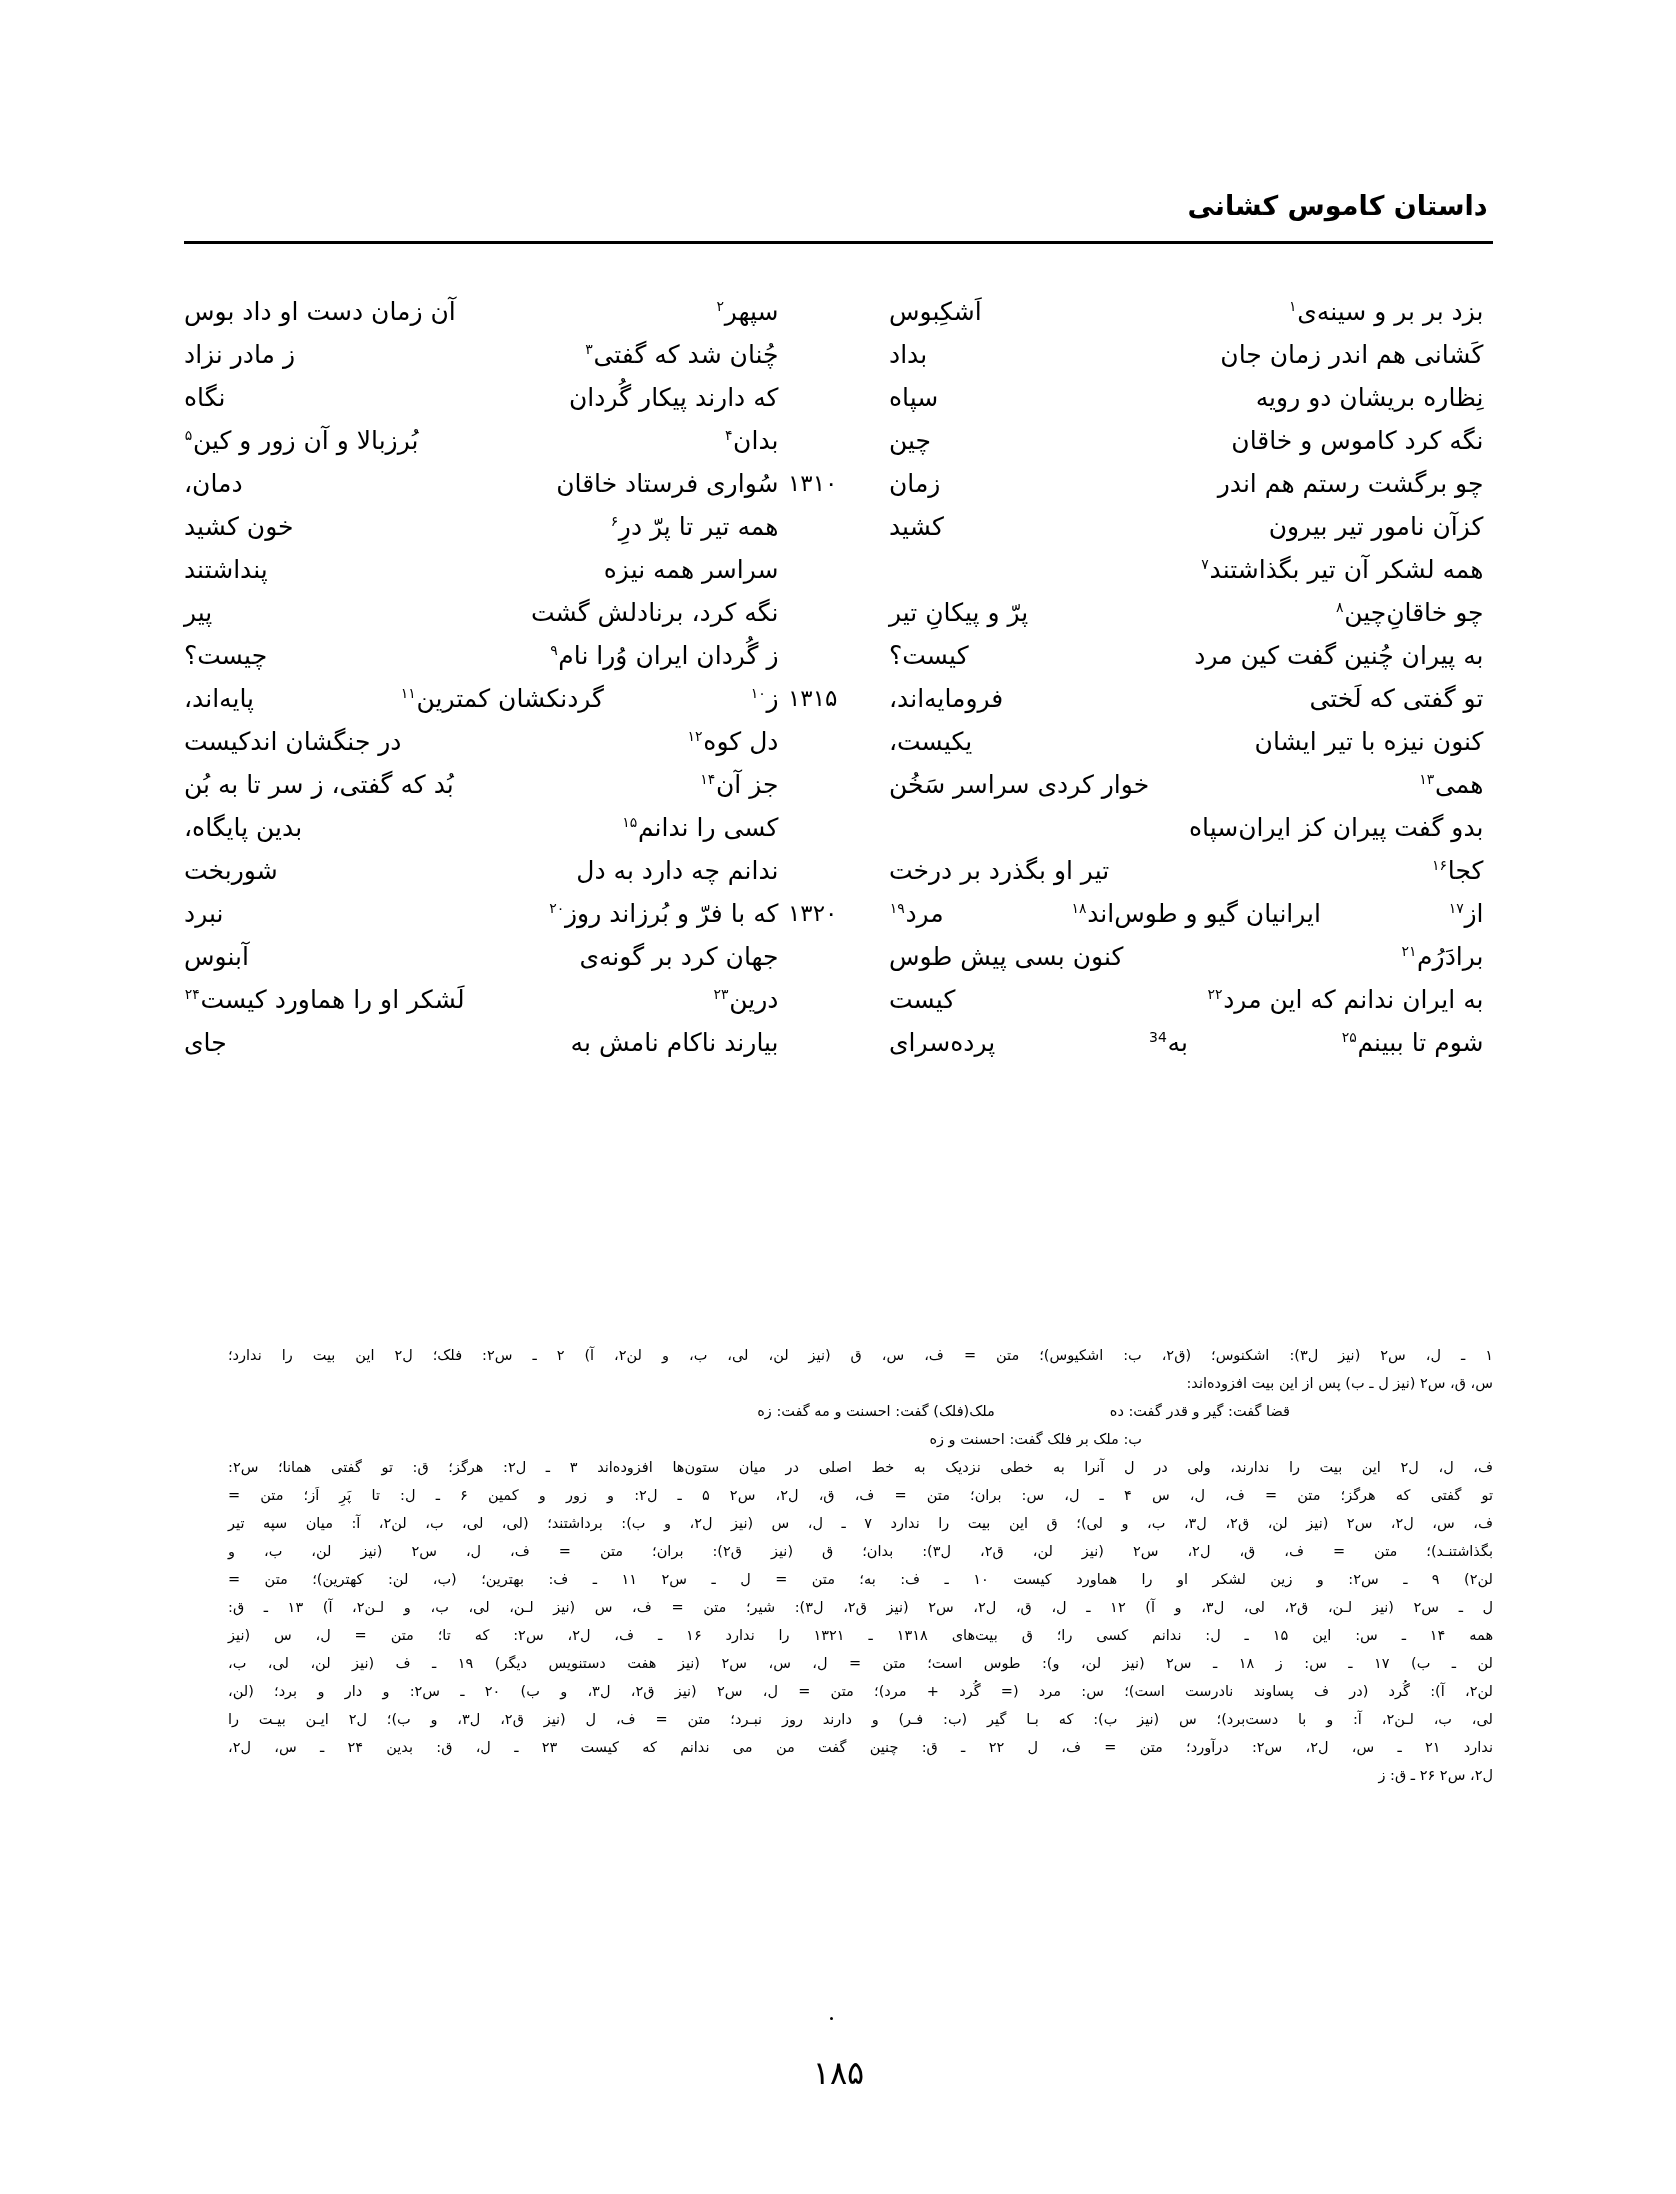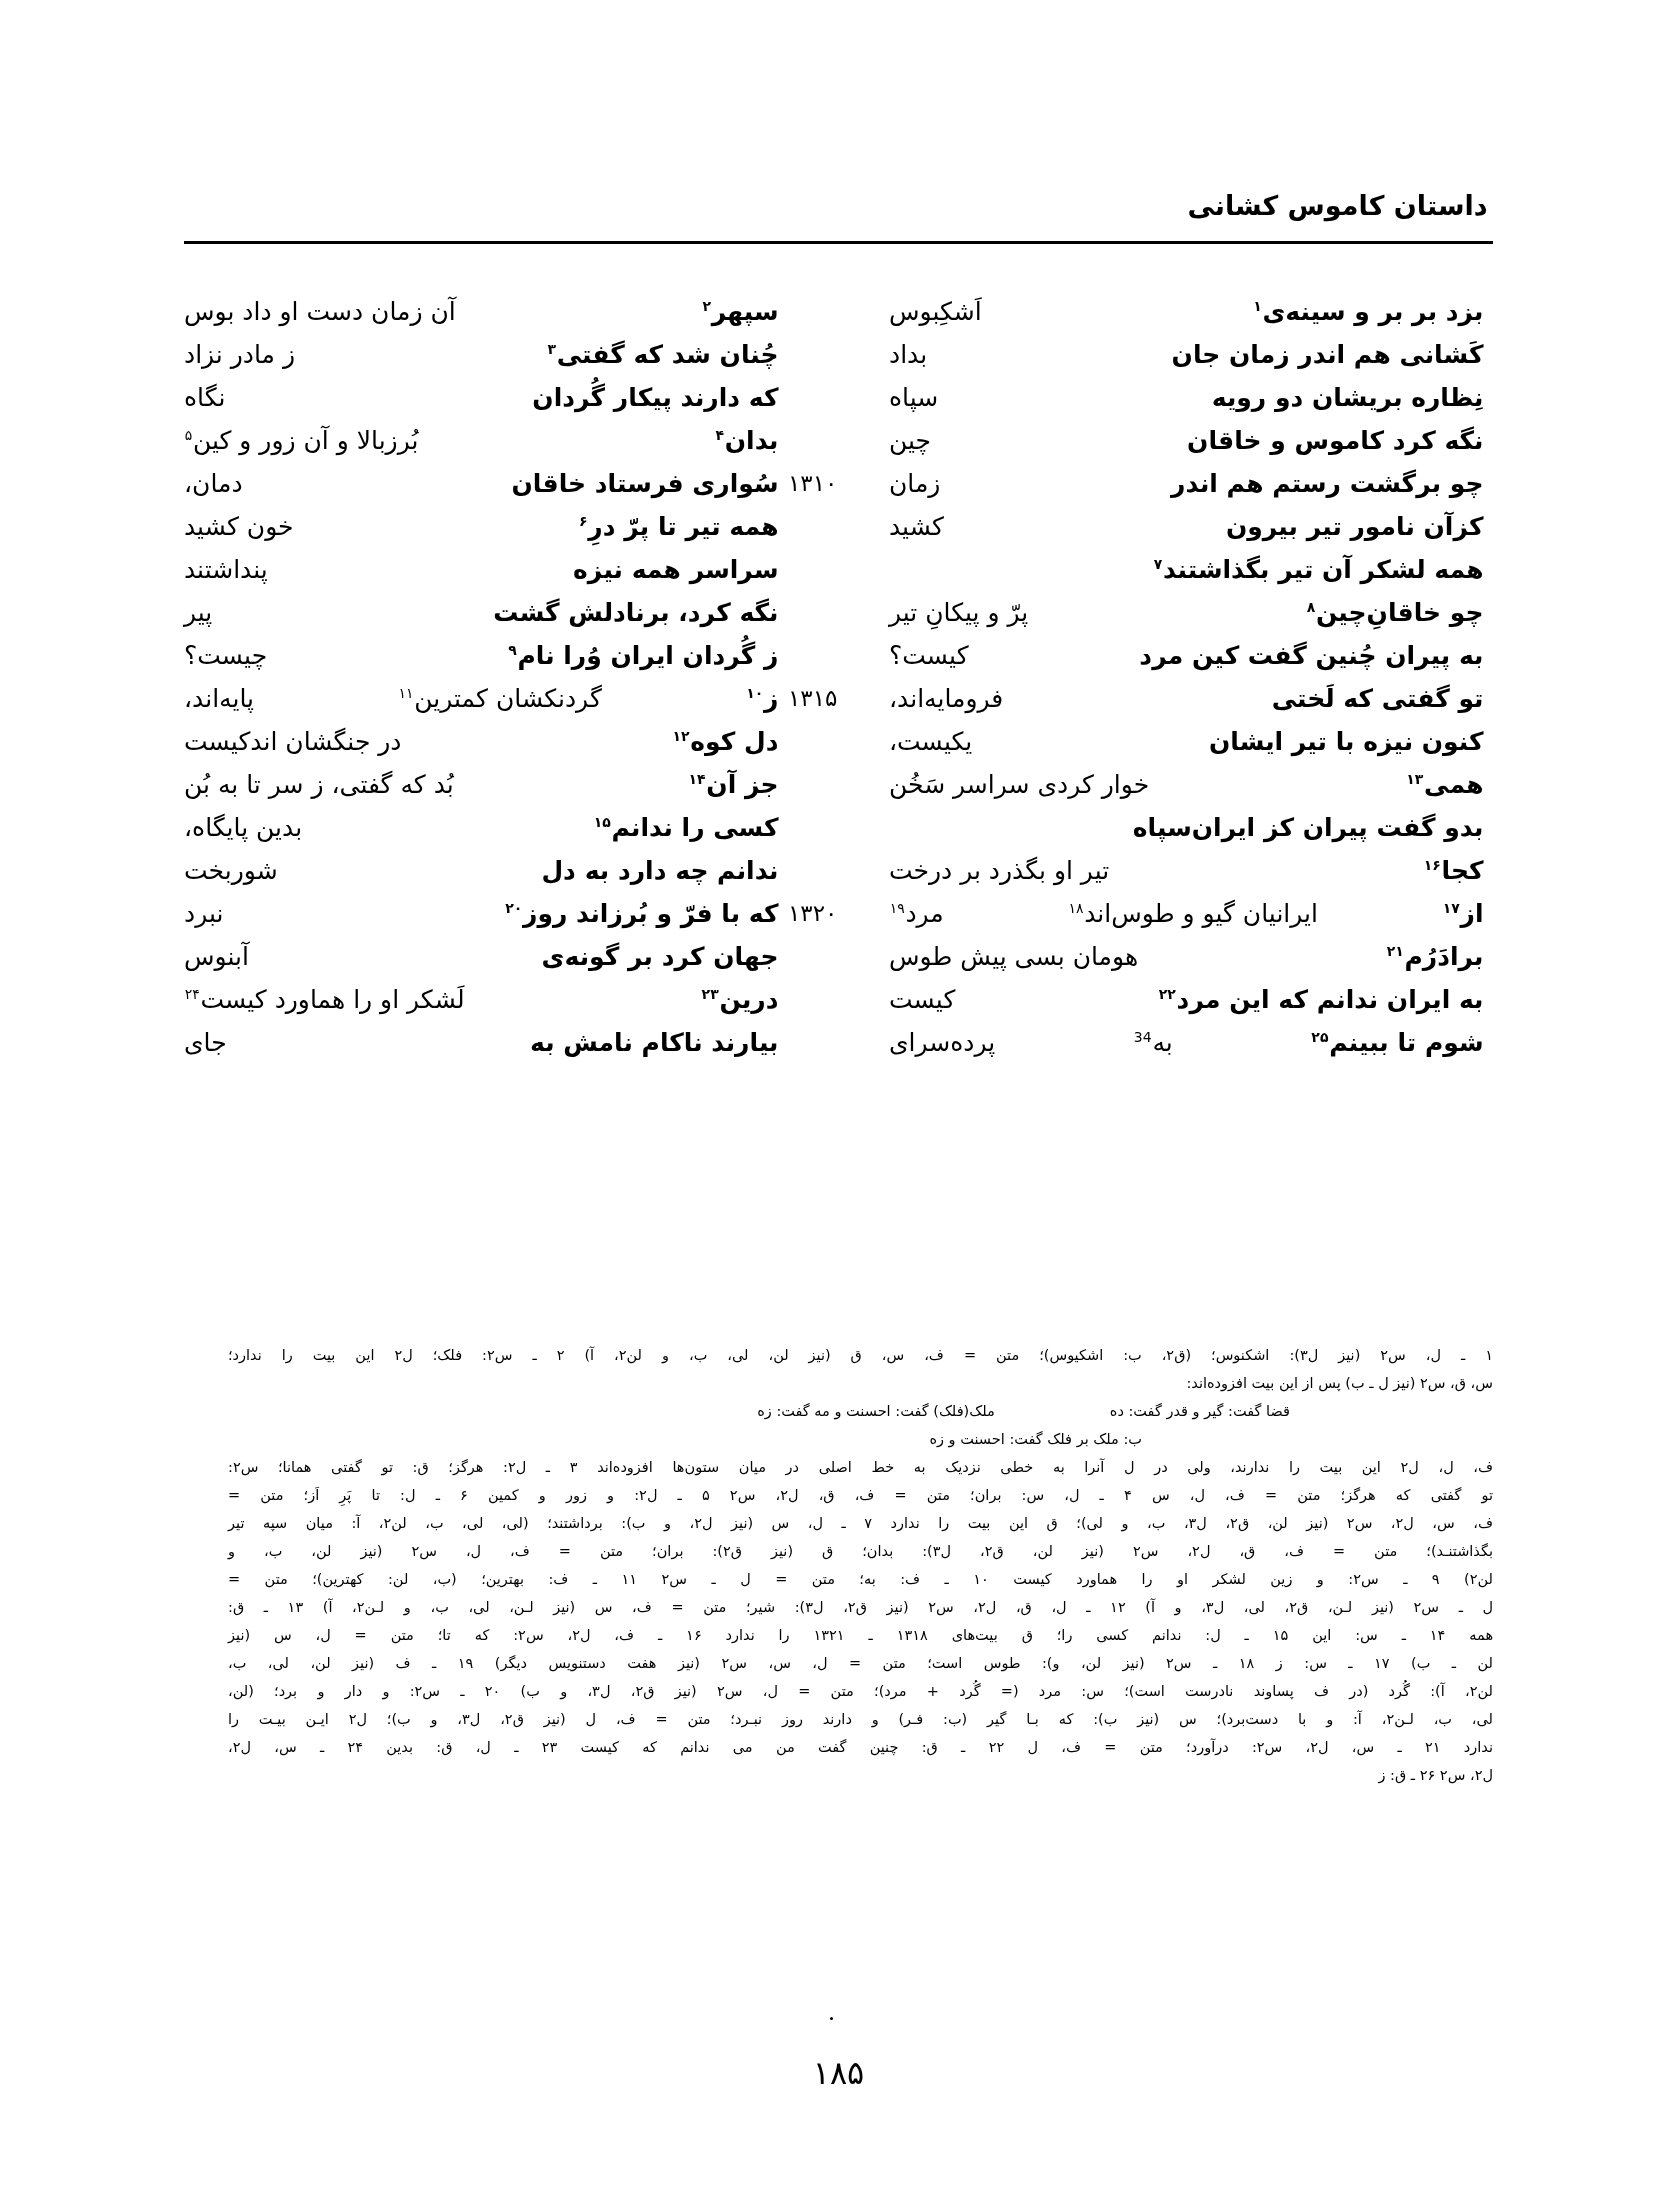--- a/index.html
+++ b/index.html
@@ -75,21 +75,21 @@
     white-space: nowrap;
     overflow: visible;
   }
   .hemistich-inner {
     display: flex;
     flex-direction: row;
     justify-content: space-between;
     width: 100%;
   }
   .hemistich-inner > span { display: inline-block; }
-  .h-right { padding-right: 9.5px; font-weight: bold; }
+  .h-right { padding-right: 9.5px; }
   .h-left  { padding-right: 1.4px; }
   sup.vn {
     font-size: 0.56em;
     vertical-align: super;
     line-height: 0;
     padding: 0 0.7px;
   }
 
   
   .apparatus {
@@ -376,21 +376,21 @@
           <div class="hemistich-inner">
             <span class="h-right">که با فرّ و بُرزاند روز<sup class="vn">۲۰</sup></span>
             <span class="h-left">نبرد</span>
           </div>
         </div>
       </div>
       <div class="couplet">
         <div class="hemistich">
           <div class="hemistich-inner">
             <span class="h-right">برادَرُم<sup class="vn">۲۱</sup></span>
-            <span class="h-left">هومان بسی پیش طوس</span>
+            <span class="h-left">کنون بسی پیش طوس</span>
           </div>
         </div>
         <div class="num-col"></div>
         <div class="hemistich">
           <div class="hemistich-inner">
             <span class="h-right">جهان کرد بر گونه‌ی</span>
             <span class="h-left">آبنوس</span>
           </div>
         </div>
       </div>

